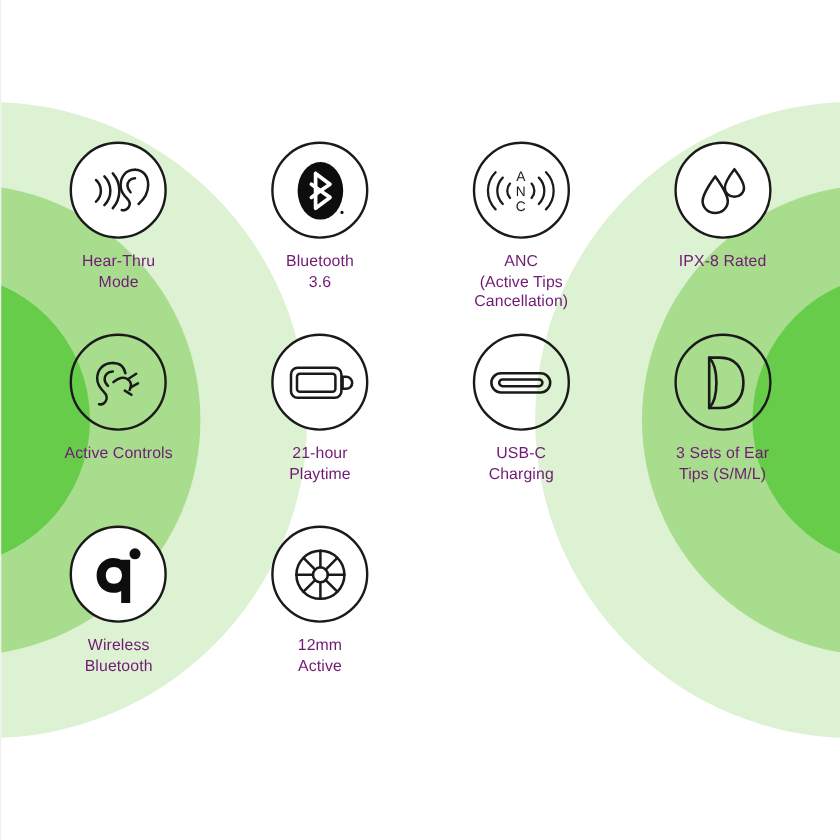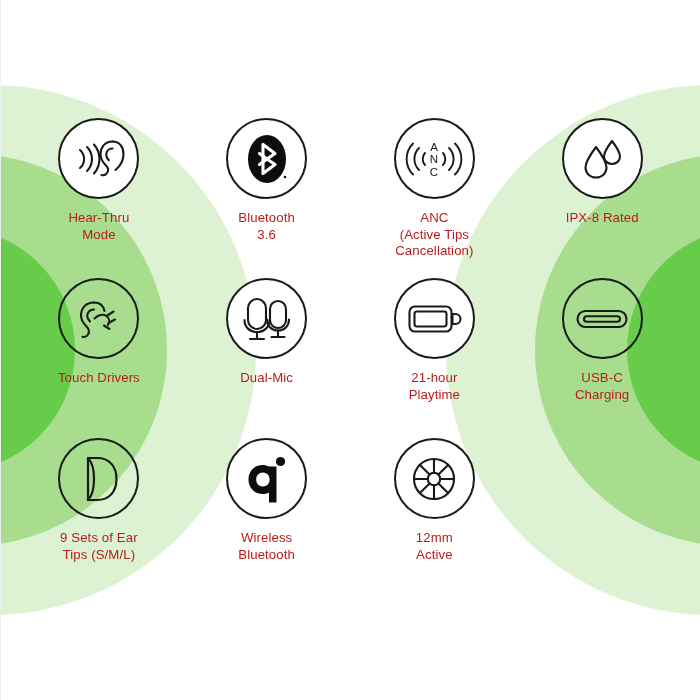--- a/index.html
+++ b/index.html
@@ -63,21 +63,21 @@
     background: #ffffff;
   }
   .icon-circle svg {
     display: block;
     overflow: visible;
   }
   .cell-label {
     margin-top: 11px;
     font-size: 13.2px;
     line-height: 16.5px;
-    color: #b91c1c;
+    color: #701a75;
     text-align: center;
     letter-spacing: 0.1px;
     white-space: pre-line;
     font-family: "Liberation Sans", sans-serif;
   }
 </style>
 </head>
 <body>
 
 <div id="infographic">
@@ -179,42 +179,23 @@
                      C 14.2 24.5 15.6 26.2 17 27.6"></path>
             <path d="M21 8.5 C 27 8.5 30.5 12 31.5 17"></path>
             <path d="M21.5 24.5 C 25 21 30 19.5 33.5 22
                      C 36.5 24.2 37 28 35 31"></path>
             <path d="M33.5 22 L 40.5 17.5"></path>
             <path d="M35.5 29 L 42 25.5"></path>
             <path d="M31 31.5 L 36.5 35"></path>
           </g>
         </svg>
       </div>
-      <div class="cell-label">Touch Drivers</div>
-    </div>
-
-    <div class="cell">
-      <div class="icon-circle opaque">
-        <svg width="52" height="50" viewBox="0 0 52 50">
-          <g fill="none" stroke="#1a1a1a" stroke-width="2.1" stroke-linecap="round" stroke-linejoin="round">
-            <rect x="29" y="7" width="16" height="27" rx="8"></rect>
-            <path d="M26 25.5 C 26 32 30.5 36.5 37 36.5
-                     C 43.5 36.5 48 32 48 25.5"></path>
-            <path d="M37 36.5 L 37 43"></path>
-            <path d="M30.5 43 L 43.5 43"></path>
-            <rect x="7" y="5" width="18" height="30" rx="9" fill="#ffffff"></rect>
-            <path d="M3.5 26 C 3.5 33 8.5 38 16 38
-                     C 23.5 38 28.5 33 28.5 26"></path>
-            <path d="M16 38 L 16 45"></path>
-            <path d="M9 45 L 23 45"></path>
-          </g>
-        </svg>
-      </div>
-      <div class="cell-label">Dual-Mic</div>
-    </div>
+      <div class="cell-label">Active Controls</div>
+    </div>
+
 
     <div class="cell">
       <div class="icon-circle opaque">
         <svg width="52" height="32" viewBox="0 0 52 32">
           <g fill="none" stroke="#1a1a1a" stroke-linejoin="round">
             <rect x="1.5" y="3.5" width="42" height="25" rx="5.5" stroke-width="2.1"></rect>
             <rect x="6.5" y="8.5" width="32" height="15" rx="2.4" stroke-width="2.1"></rect>
             <path d="M44.5 11 L 47.5 11 A 3.2 3.2 0 0 1 47.5 21 L 44.5 21 Z" stroke-width="2.1"></path>
           </g>
         </svg>
@@ -240,21 +221,21 @@
       <div class="icon-circle">
         <svg width="44" height="50" viewBox="0 0 44 50">
           <g fill="none" stroke="#1a1a1a" stroke-width="2.2" stroke-linecap="round" stroke-linejoin="round">
             <path d="M11 4 L 20 4 C 32 4 39.5 12 39.5 25
                      C 39.5 38 32 46 20 46 L 11 46 Z"></path>
             <path d="M11 4 C 15.5 8.5 17 16 17 25
                      C 17 34 15.5 41.5 11 46"></path>
           </g>
         </svg>
       </div>
-      <div class="cell-label">9 Sets of Ear
+      <div class="cell-label">3 Sets of Ear
 Tips (S/M/L)</div>
     </div>
 
     <div class="cell">
       <div class="icon-circle opaque">
         <svg width="48" height="52" viewBox="0 0 48 52">
           <g fill="#0d0d0d">
             <path d="M19.5 12 C 11.5 12 5.5 18.2 5.5 26.5
                      C 5.5 34.8 11.5 41 19.5 41
                      C 22 41 24.2 40.4 26 39.4 L 26 49.5 L 33.5 49.5 L 33.5 13.5

